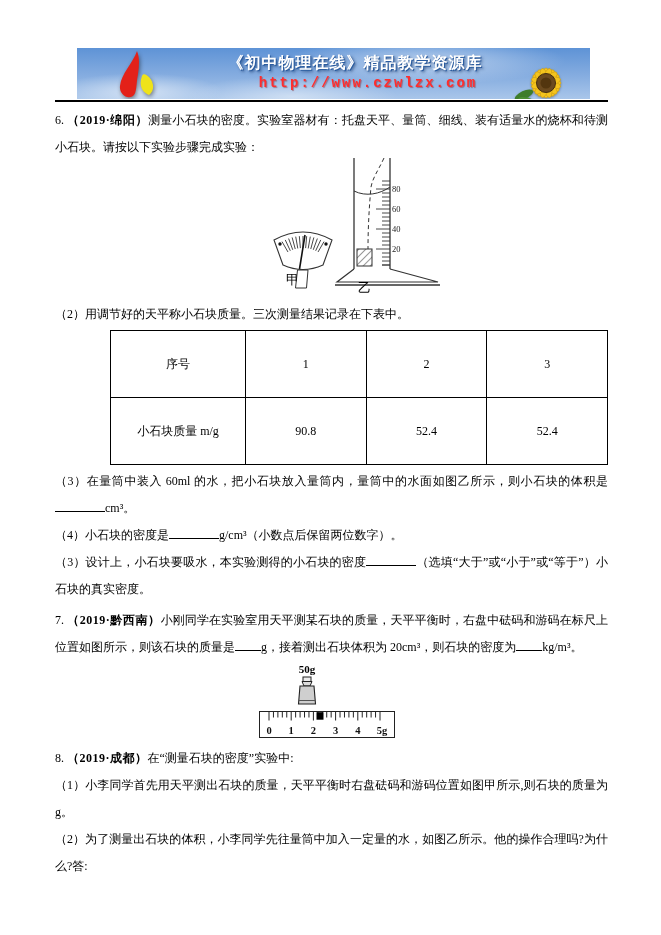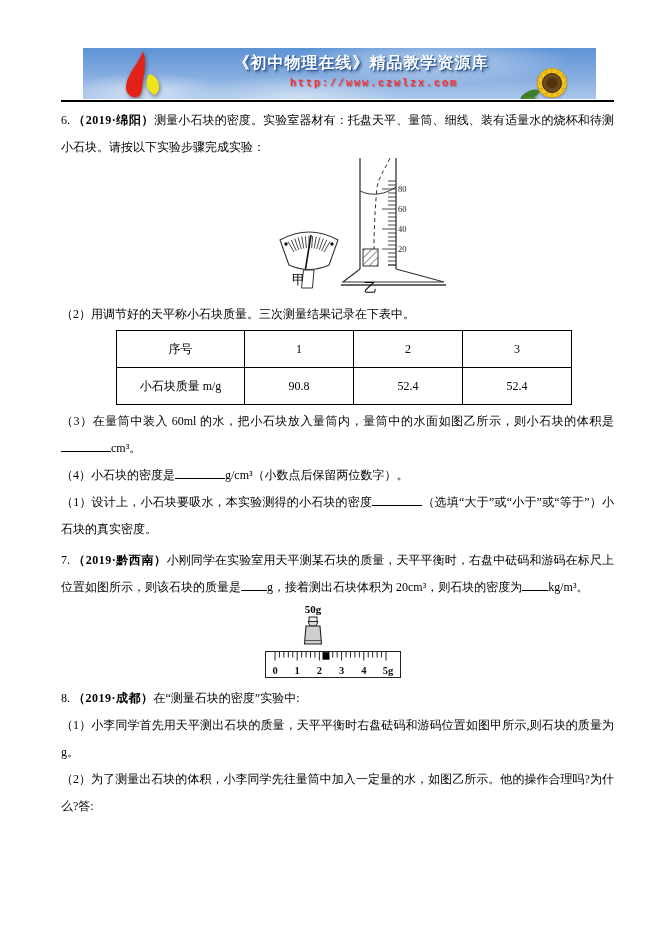--- a/index.html
+++ b/index.html
@@ -1,31 +1,31 @@
 <!DOCTYPE html>
 <html lang="zh"><head>
 <meta charset="utf-8">
 <style>
   html,body{margin:0;padding:0;}
   body{width:661px;height:935px;background:#fff;font-family:"Liberation Serif","DejaVu Serif",serif;color:#000;}
   .page{position:relative;width:661px;height:935px;background:#fff;overflow:hidden;}
-  .content{position:absolute;left:61px;top:48px;width:553px;}
+  .content{position:absolute;left:55px;top:48px;width:553px;}
 
   
   .banner{position:relative;margin-left:22px;width:513px;height:51px;overflow:hidden;
     background:
       radial-gradient(ellipse 120px 26px at 12% 85%, rgba(255,255,255,.55), rgba(255,255,255,0) 70%),
       radial-gradient(ellipse 200px 34px at 68% 25%, rgba(255,255,255,.50), rgba(255,255,255,0) 70%),
       radial-gradient(ellipse 150px 30px at 42% 95%, rgba(255,255,255,.45), rgba(255,255,255,0) 70%),
       linear-gradient(180deg,#5e93d6 0%,#86ade0 55%,#a9c6ea 100%);}
   .logo{position:absolute;left:32px;top:2px;filter:drop-shadow(1px 2px 2px rgba(0,0,0,.45));}
   .banner-text{position:absolute;left:108px;top:4px;width:340px;text-align:center;}
   .banner-title{font-size:16px;font-weight:bold;color:#fff;line-height:22px;letter-spacing:1px;
     text-shadow:1px 1px 0 #2a5ca0,2px 2px 3px rgba(20,50,100,.7);}
-  .banner-url{font-size:10px;font-weight:bold;color:#ff2d2d;line-height:19px;letter-spacing:2px;padding-left:26px;
+  .banner-url{font-size:14px;font-weight:bold;color:#ff2d2d;line-height:19px;letter-spacing:2px;padding-left:26px;
     font-family:"Liberation Mono","DejaVu Sans Mono",monospace;text-shadow:1px 1px 1px rgba(120,0,0,.4);}
   .sunflower{position:absolute;right:12px;bottom:-10px;filter:drop-shadow(0 1px 1px rgba(0,0,0,.3));}
   .rule{width:553px;height:2px;background:#000;margin-top:1px;}
 
   
   .para{margin:0;text-align:justify;font-size:12px;line-height:27px;color:#000;}
   .para b{letter-spacing:.5px;}
   .qnum{margin-right:3px;}
   .blank{display:inline-block;width:50px;height:12px;border-bottom:1px solid #000;vertical-align:baseline;}
   .blank.sm{width:26px;}
@@ -40,21 +40,21 @@
   .lbl-yi{left:303px;top:118px;}
 
   
   .fig2{position:relative;height:80px;font-weight:bold;}
   .weight-group{position:absolute;left:232px;top:0;width:40px;text-align:center;}
   .weight-label{font-size:11px;line-height:13px;}
   .ruler{position:absolute;left:204px;top:48px;}
 
   
   table.meas{border-collapse:collapse;margin:2px 0 0 55px;}
-  table.meas td{border:1px solid #000;text-align:center;font-size:12px;height:34px;padding:1px;}
+  table.meas td{border:1px solid #000;text-align:center;font-size:12px;height:34px;padding:16px;}
   td.c1{width:125px;} td.c2{width:106px;} td.c3{width:106px;} td.c4{width:106px;}
 
   svg{display:block;}
   svg text{font-family:"Liberation Serif","DejaVu Serif",serif;}
 </style>
 </head>
 <body>
 
 <div class="page">
   <div class="content">
@@ -181,21 +181,21 @@
         <td class="c1">小石块质量 m/g</td>
         <td class="c2">90.8</td>
         <td class="c3">52.4</td>
         <td class="c4">52.4</td>
       </tr>
     </tbody>
       </table>
 
     <p class="para mt3"><span>（3）在量筒中装入 60ml 的水，把小石块放入量筒内，量筒中的水面如图乙所示，则小石块的体积是</span><span class="blank"></span><span>cm³。</span></p>
     <p class="para"><span>（4）小石块的密度是</span><span class="blank"></span><span>g/cm³（小数点后保留两位数字）。</span></p>
-    <p class="para"><span>（1）设计上，小石块要吸水，本实验测得的小石块的密度</span><span class="blank"></span><span>（选填“大于”或“小于”或“等于”）小石块的真实密度。</span></p>
+    <p class="para"><span>（3）设计上，小石块要吸水，本实验测得的小石块的密度</span><span class="blank"></span><span>（选填“大于”或“小于”或“等于”）小石块的真实密度。</span></p>
 
     <p class="para mt4"><span class="qnum">7.</span><b>（2019·黔西南）</b><span>小刚同学在实验室用天平测某石块的质量，天平平衡时，右盘中砝码和游码在标尺上位置如图所示，则该石块的质量是</span><span class="blank sm"></span><span>g，接着测出石块体积为 20cm³，则石块的密度为</span><span class="blank sm"></span><span>kg/m³。</span></p>
 
     <div class="fig2 mt2">
       <div class="weight-group">
         <div class="weight-label">50g</div>
         <svg width="40" height="32" viewBox="0 0 40 32">
           <g transform="translate(4,0)">
             <rect x="12" y="1" width="8" height="4.5" fill="#ececec" stroke="#222" stroke-width="1"></rect>
             <path d="M11,5.5 H21 L19,10 H13 Z" fill="#dcdcdc" stroke="#222" stroke-width="1"></path>

